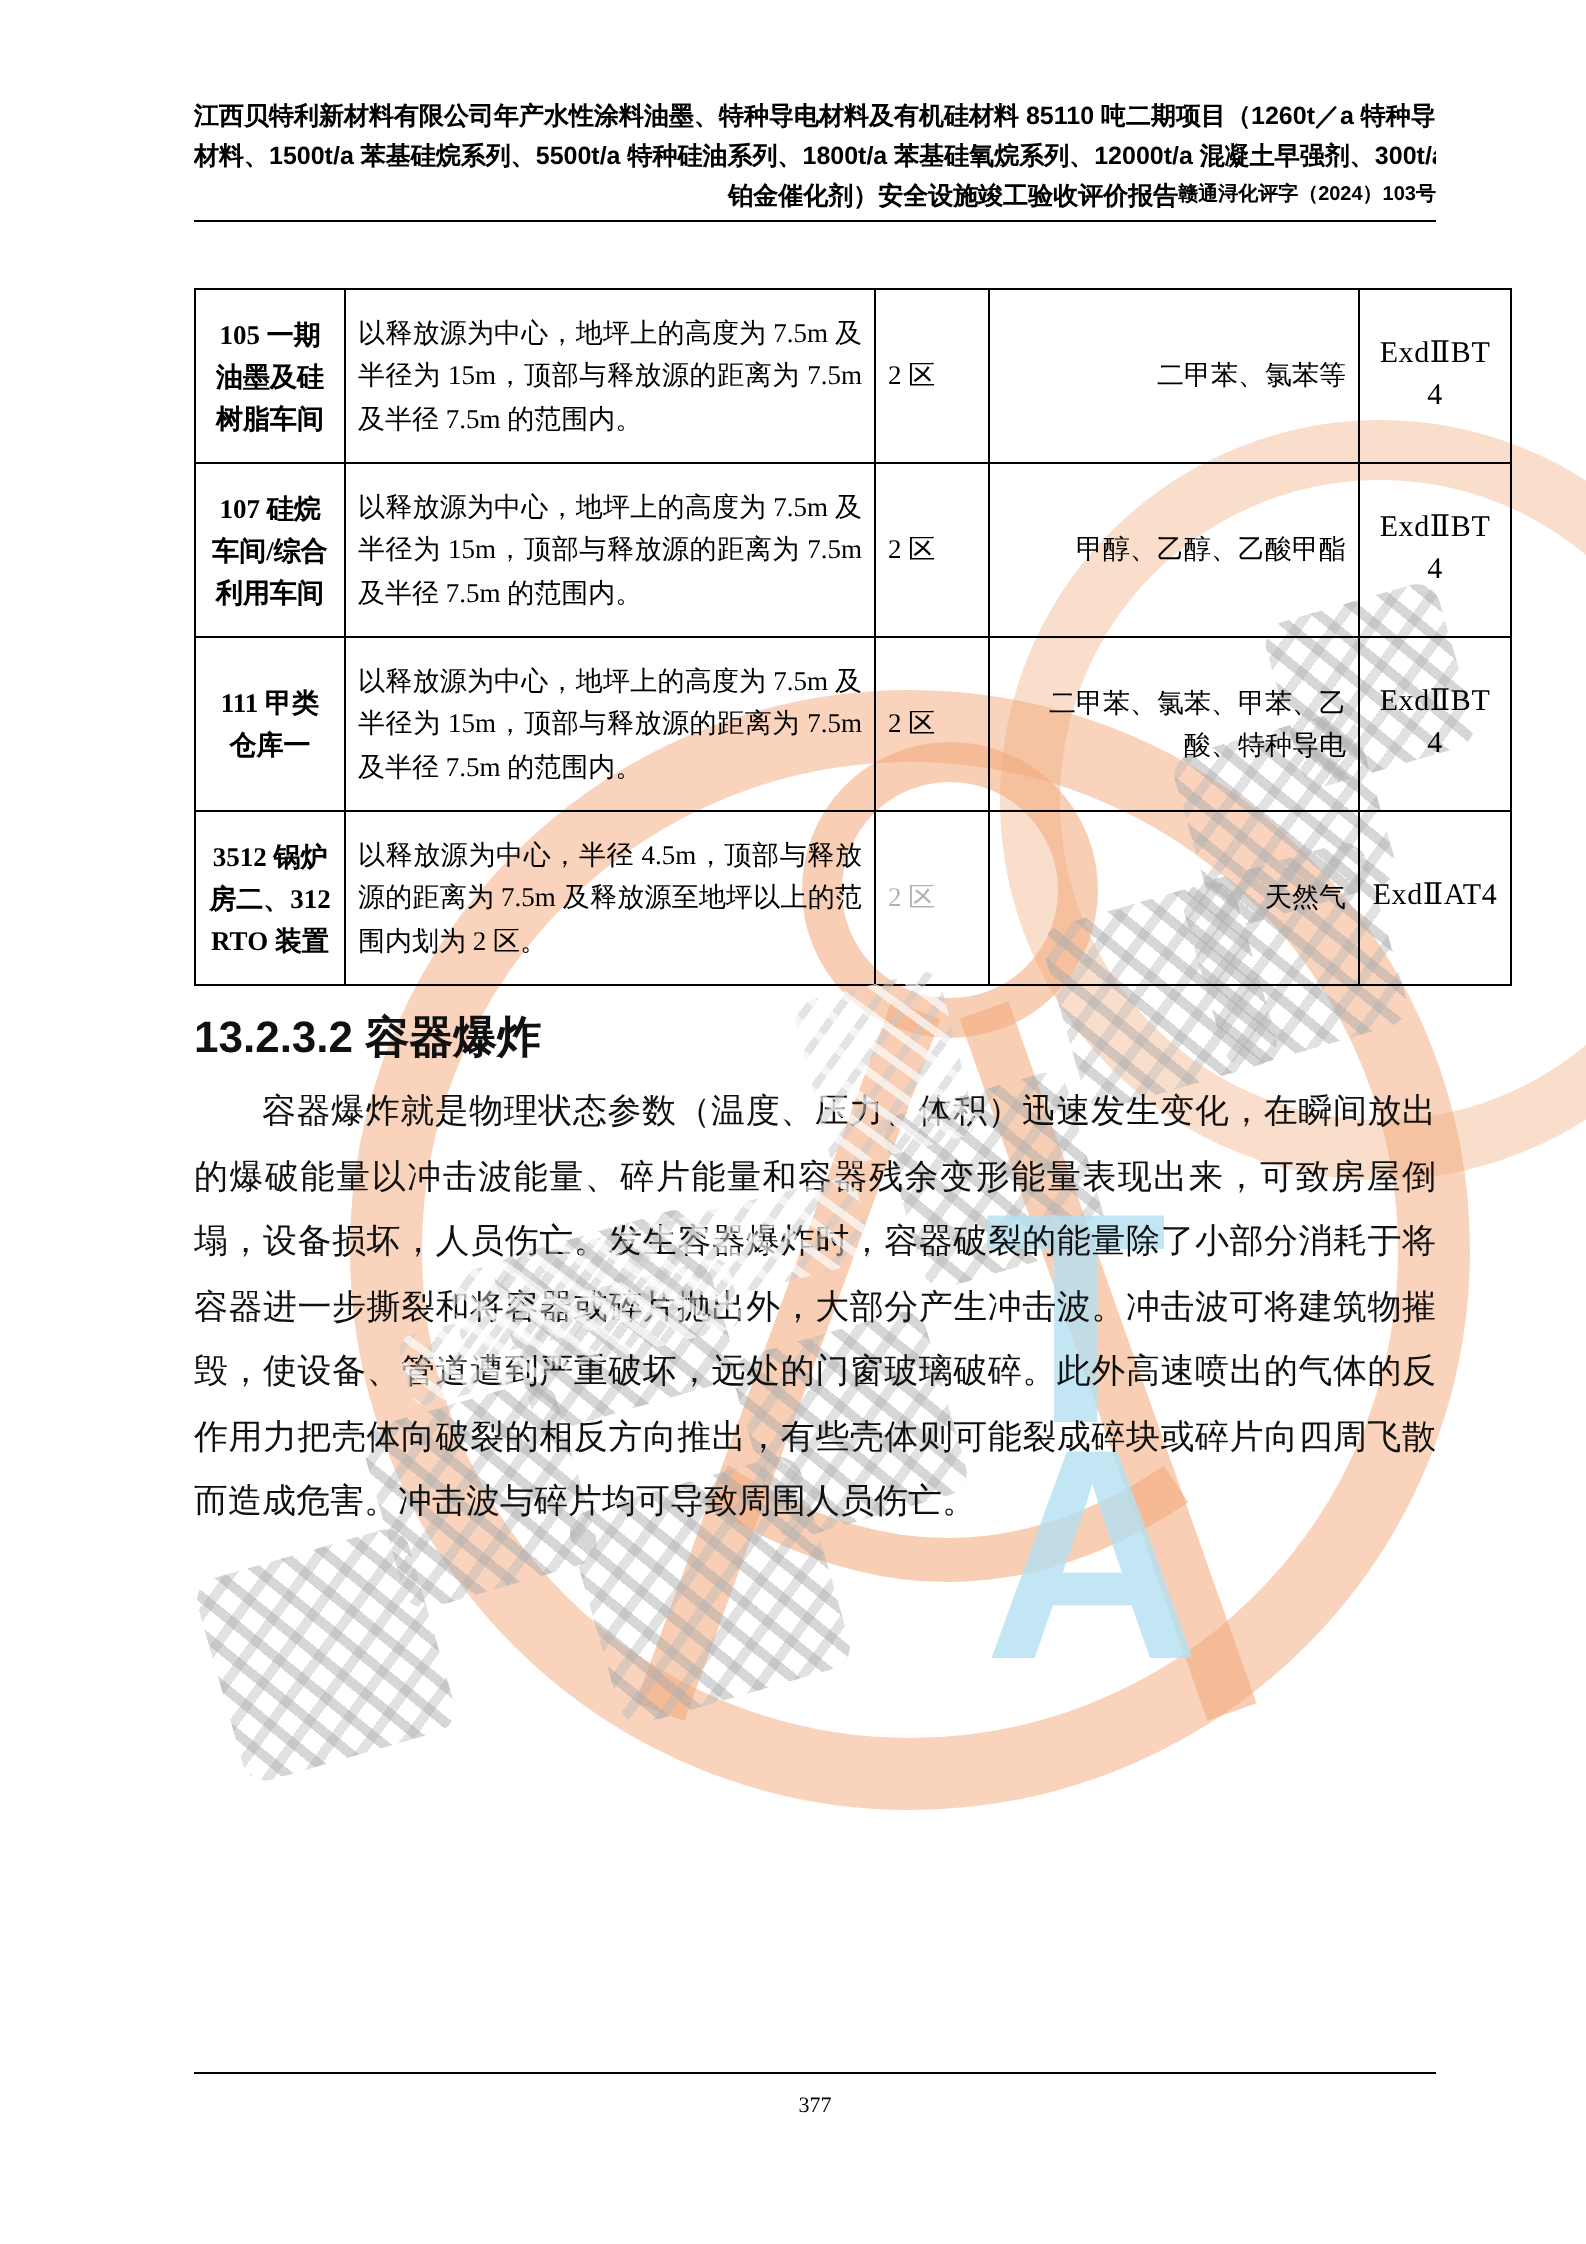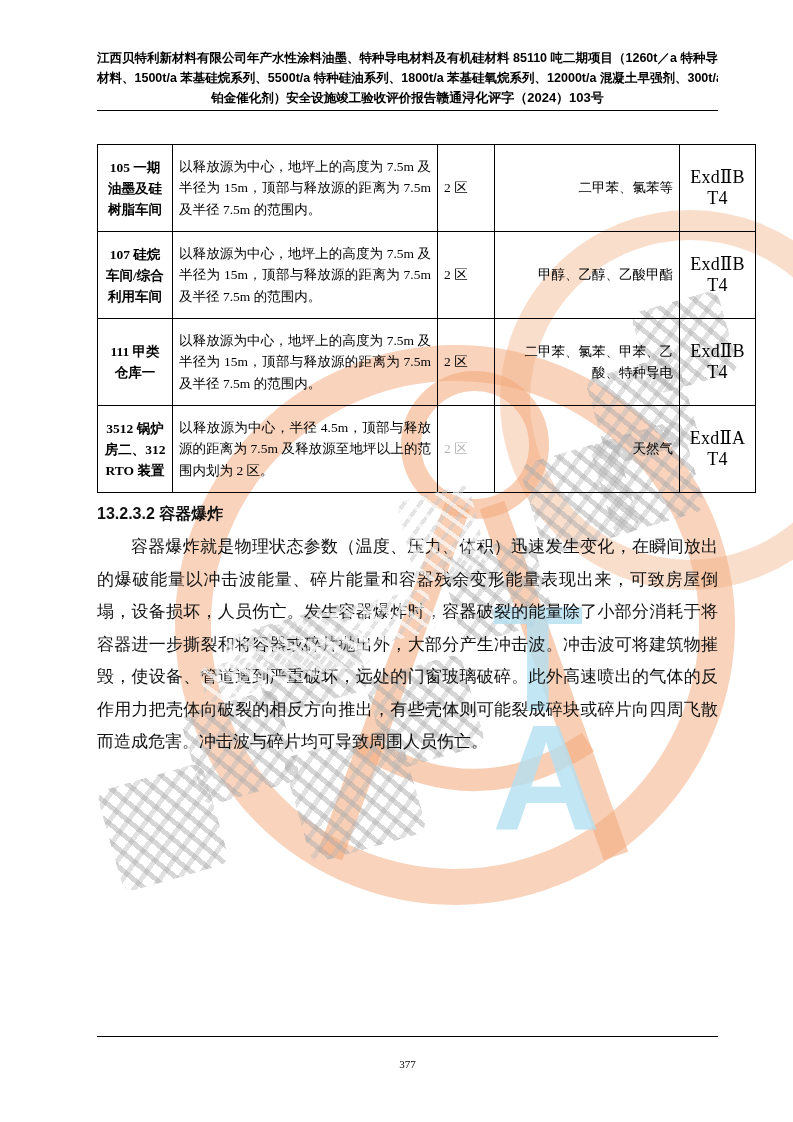--- a/index.html
+++ b/index.html
@@ -30,48 +30,48 @@
       repeating-linear-gradient(-40deg, rgba(200,200,200,.5) 0 4px, transparent 4px 13px);
   }
   
   .content{position:absolute; left:97px; top:48px; width:621px; z-index:1;}
   .hdr{
     font-family:"Liberation Sans","DejaVu Sans",sans-serif;
     font-size:12.5px; font-weight:600; line-height:20px; color:#000;
     border-bottom:1.5px solid #000; padding-bottom:2px;
   }
   .hdr-line{white-space:nowrap; overflow:hidden;}
-  .hdr-last{display:flex; justify-content:center; align-items:flex-end;}
-  .doc-num{font-weight:700; font-size:13px; white-space:nowrap;}
+  .hdr-last{display:flex; justify-content:flex-end; align-items:flex-end;}
+  .doc-num{font-weight:700; font-size:10px; white-space:nowrap;}
   table.hz{
     margin-top:33px; width:621px; border-collapse:collapse; table-layout:fixed;
     font-size:13.5px; line-height:21.5px;
   }
   table.hz td{border:1.5px solid #000; vertical-align:middle; padding:4px 6px; word-break:break-all;}
   table.hz tr{height:87px;}
   td.c-location{width:62px; text-align:center; padding:4px 3px; line-height:21px;font-weight:bold;}
   td.c-description{width:252px; text-align:justify; padding:6px 10px;}
   td.c-zone{width:44px; text-align:left; white-space:nowrap;}
   td.c-chemicals{width:172px; text-align:right;}
-  td.c-rating{width:63px; text-align:center; padding:4px 2px; font-size:18px; letter-spacing:.3px;}
+  td.c-rating{width:63px; text-align:center; padding:4px 2px; font-size:15px; letter-spacing:.3px;}
   td.dim{opacity:.3;}
   .sec-heading{
     margin:11px 0 6px 0;
     font-family:"Liberation Sans","DejaVu Sans",sans-serif;
-    font-size:16px; font-weight:700; color:#111;
+    font-size:22px; font-weight:700; color:#111;
   }
   .body-text p{
     margin:0; font-size:17px; line-height:32.5px; text-align:justify;
     text-indent:2em; word-break:break-all; color:#101010;
   }
   .footer{
     position:absolute; left:97px; width:621px; top:1036px; z-index:1;
     border-top:1px solid #000; text-align:center;
   }
-  .page-num{display:inline-block; margin-top:21px; font-size:11px; font-family:"Liberation Serif",serif;}
+  .page-num{display:inline-block; margin-top:10px; font-size:11px; font-family:"Liberation Serif",serif;}
 </style>
 </head>
 <body>
 
 <div class="page">
 
   <div class="wm">
     <svg width="793" height="1122" viewBox="0 0 793 1122">
       <g fill="none" stroke="#f3a879" stroke-opacity="0.5">
         <circle cx="455" cy="625" r="262" stroke-width="36"></circle>

